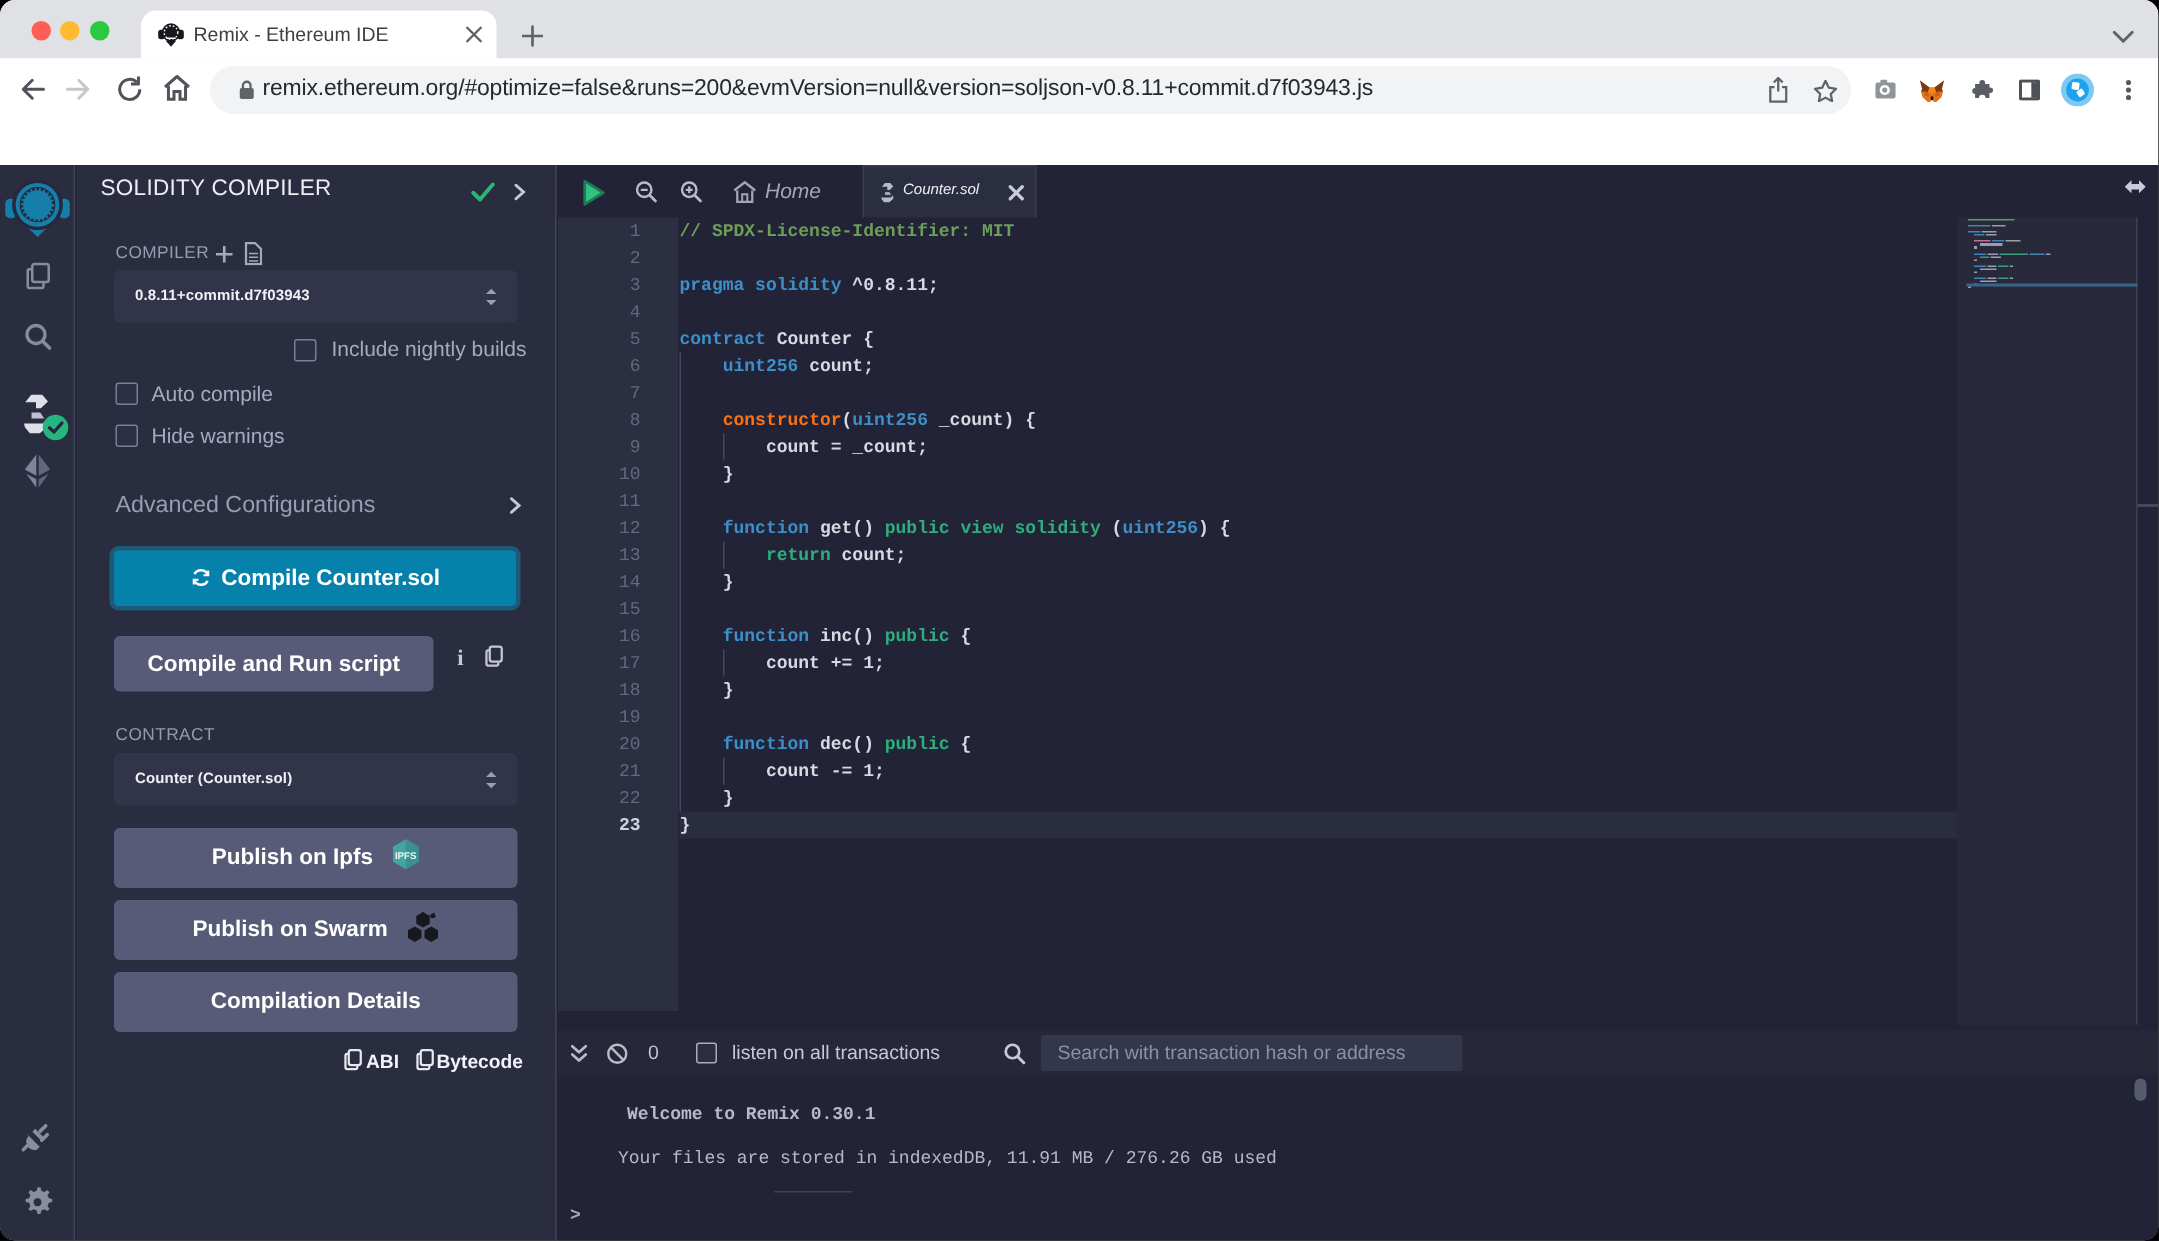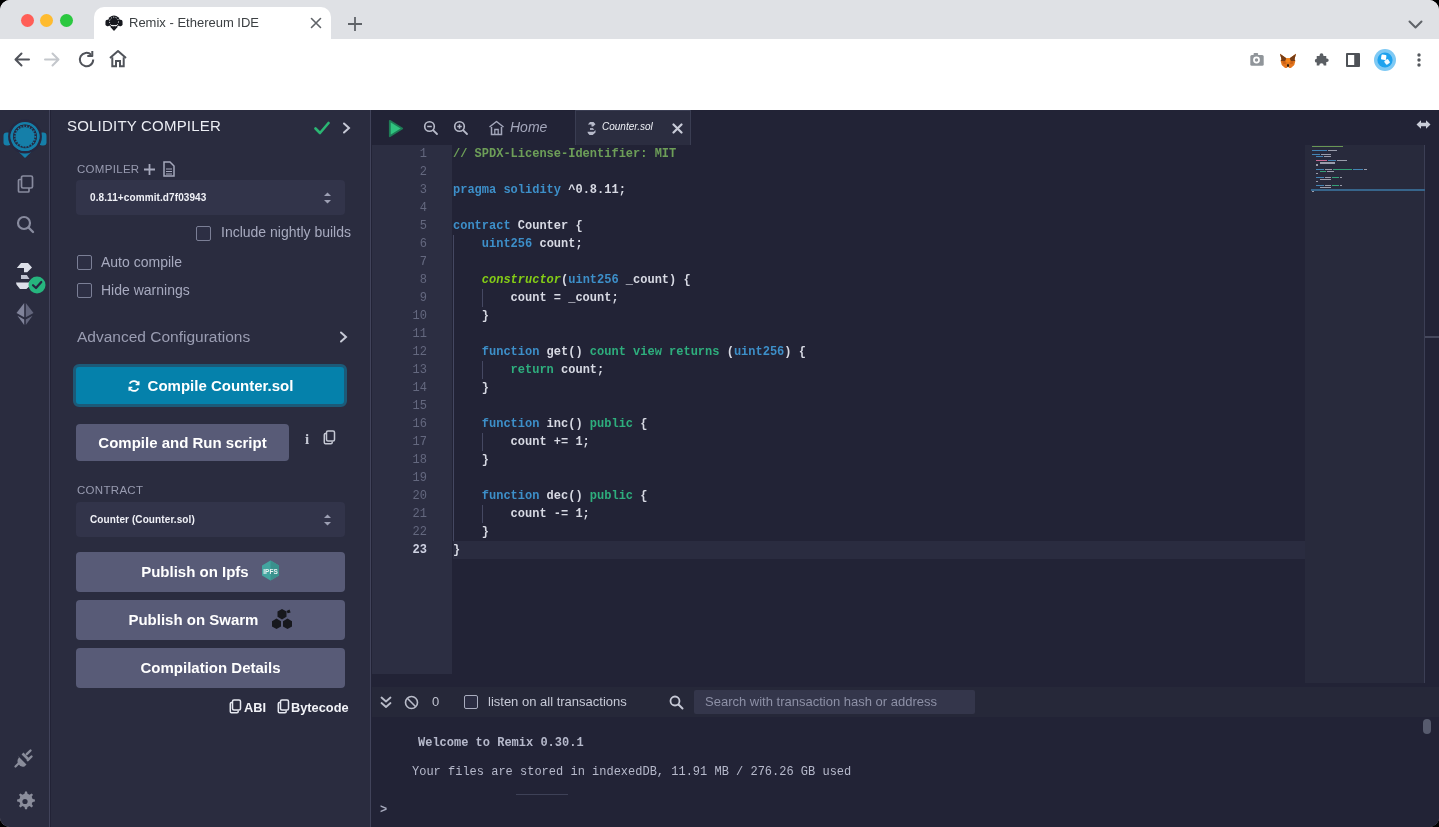--- a/index.html
+++ b/index.html
@@ -28,21 +28,21 @@
   .lbl { font-size:14px; color:#a7aabf; }
   .btn-sec { position:absolute; left:25px; width:213px; height:37px; background:#585b77; border-radius:4px; color:#fff; font-weight:700; font-size:15px; text-align:center; line-height:37px; }
   .btn-wide { width:269px; height:40px; line-height:40px; }
   
   #edtabs { position:absolute; left:0; top:0; width:1067px; height:35px; background:#222336;font-style:italic; }
   #gutter { position:absolute; left:0; top:35px; width:80px; height:529px; background:#2c2e42; }
   #code { position:absolute; left:0; top:35px; width:1067px; height:529px; font-family:"Liberation Mono", monospace; font-size:12px; font-weight:700; }
   .ln { position:absolute; left:0; width:55px; text-align:right; height:18px; line-height:18px; color:#64687f; font-family:"Liberation Mono", monospace; font-size:12px; font-weight:400; }
   .cl { position:absolute; left:81px; height:18px; line-height:18px; white-space:pre; color:#d7d9e3; }
   .c-com { color:#6d9e58; } .c-kw { color:#3d8fc9; } .c-grn { color:#2eae7d; }
-  .c-pnk { color:#84cc16;font-style:italic; }
+  .c-pnk { color:#f97316; }
   
   #minimap { position:absolute; left:933px; top:35px; width:120px; height:538px; background:#282a3c; border-right:1px solid #3c3f55; }
   #rightstrip { position:absolute; left:1054px; top:35px; width:13px; height:538px; background:#222336; }
   .mm { position:absolute; height:1.2px; white-space:nowrap; font-size:0; }
   .mm i { display:inline-block; height:1.2px; margin-right:1px; }
   .mm .b { background:#4484b4; } .mm .w { background:#9a9dab; } .mm .g { background:#35a077; }
   .mm .p { background:#c96a94; } .mm .cm { background:#699655; }
   
   #termbar { position:absolute; left:0; top:577px; width:1067px; height:30px; background:#262839; }
   #termbody { position:absolute; left:0; top:607px; width:1067px; height:110px; background:#222336; font-family:"Liberation Mono", monospace; font-size:12px; color:#b6b9cb; }
@@ -85,20 +85,34 @@
         <path d="M2 8.5 H15 M9.5 2.5 L15.5 8.5 L9.5 14.5" fill="none" stroke="#c4c7cc" stroke-width="2" stroke-linecap="round" stroke-linejoin="round"></path>
       </svg>
     <svg class="abs" style="left:77px; top:11px;" width="19" height="19" viewBox="0 0 19 19">
         <path d="M16.2 9.5 a6.7 6.7 0 1 1 -2 -4.7" fill="none" stroke="#50535a" stroke-width="2"></path>
         <path d="M15.3 1 L15.3 6 L10.3 6" fill="none" stroke="#50535a" stroke-width="2" stroke-linejoin="round"></path>
       </svg>
     <svg class="abs" style="left:108px; top:10px;" width="20" height="20" viewBox="0 0 20 20">
         <path d="M2 9 L10 2 L18 9" fill="none" stroke="#50535a" stroke-width="2" stroke-linejoin="round"></path>
         <path d="M4.3 8.2 V17.2 H8 V12 H12 V17.2 H15.7 V8.2" fill="none" stroke="#50535a" stroke-width="2"></path>
       </svg>
+    <div id="omnibox">
+      <svg class="abs" style="left:19px; top:9px;" width="11" height="14" viewBox="0 0 13 16">
+          <rect x="1" y="6.5" width="11" height="8.5" rx="1.5" fill="#5f6368"></rect>
+          <path d="M3.5 6.5 V4.5 a3 3 0 0 1 6 0 V6.5" fill="none" stroke="#5f6368" stroke-width="1.8"></path>
+        </svg>
+      <div id="url">remix.ethereum.org/#optimize=false&amp;runs=200&amp;evmVersion=null&amp;version=soljson-v0.8.11+commit.d7f03943.js</div>
+      <svg class="abs" style="left:1039px; top:7px;" width="13" height="18" viewBox="0 0 13 18">
+          <path d="M6.5 1.3 V10 M3.5 4 L6.5 1 L9.5 4" fill="none" stroke="#5f6368" stroke-width="1.5" stroke-linejoin="round"></path>
+          <path d="M4 7 H1.2 V16.8 H11.8 V7 H9" fill="none" stroke="#5f6368" stroke-width="1.5"></path>
+        </svg>
+      <svg class="abs" style="left:1069px; top:9px;" width="16" height="15" viewBox="0 0 18 17">
+          <path d="M9 1 L11.5 6.2 L17 7 L13 11 L14 16.4 L9 13.7 L4 16.4 L5 11 L1 7 L6.5 6.2 Z" fill="none" stroke="#5f6368" stroke-width="1.7" stroke-linejoin="round"></path>
+        </svg>
+    </div>
     <svg class="abs" style="left:1250px; top:14px;" width="14" height="13" viewBox="0 0 14 13">
         <rect x="0.3" y="2" width="13.4" height="10.7" rx="1.5" fill="#90959a"></rect>
         <rect x="3.6" y="0" width="4.5" height="3" rx="0.8" fill="#90959a"></rect>
         <circle cx="6.5" cy="7" r="3.4" fill="#fff"></circle>
         <circle cx="6.5" cy="7" r="1.7" fill="#90959a"></circle>
       </svg>
     <svg class="abs" style="left:1279px; top:13.5px;" width="18" height="16" viewBox="0 0 26 24">
       <path d="M1 1 L10.5 8 H15.5 L25 1 L22.8 9.5 L24 12 L22.5 17.5 L17 22.5 H15 L13 20.5 L11 22.5 H9 L3.5 17.5 L2 12 L3.2 9.5 Z" fill="#e2761b"></path>
       <path d="M1 1 L10.5 8 L9 12.5 L4.5 12 L2 12 L3.2 9.5 Z" fill="#763d16"></path>
       <path d="M25 1 L15.5 8 L17 12.5 L21.5 12 L24 12 L22.8 9.5 Z" fill="#763d16"></path>
@@ -319,21 +333,21 @@
         <div class="abs" style="left:109.5px; top:216px; width:1px; height:18px; background:#454862;"></div>
         <div class="abs" style="left:109.5px; top:288px; width:1px; height:18px; background:#454862;"></div>
         <div class="abs" style="left:109.5px; top:360px; width:1px; height:18px; background:#454862;"></div>
         <div class="cl" style="top:0"><span class="c-com">// SPDX-License-Identifier: MIT</span></div>
         <div class="cl" style="top:36px"><span class="c-kw">pragma solidity</span> ^0.8.11;</div>
         <div class="cl" style="top:72px"><span class="c-kw">contract</span> Counter {</div>
         <div class="cl" style="top:90px">    <span class="c-kw">uint256</span> count;</div>
         <div class="cl" style="top:126px">    <span class="c-pnk">constructor</span>(<span class="c-kw">uint256</span> _count) {</div>
         <div class="cl" style="top:144px">        count = _count;</div>
         <div class="cl" style="top:162px">    }</div>
-        <div class="cl" style="top:198px">    <span class="c-kw">function</span> get() <span class="c-grn">count view returns</span> (<span class="c-kw">uint256</span>) {</div>
+        <div class="cl" style="top:198px">    <span class="c-kw">function</span> get() <span class="c-grn">public view solidity</span> (<span class="c-kw">uint256</span>) {</div>
         <div class="cl" style="top:216px">        <span class="c-grn">return</span> count;</div>
         <div class="cl" style="top:234px">    }</div>
         <div class="cl" style="top:270px">    <span class="c-kw">function</span> inc() <span class="c-grn">public</span> {</div>
         <div class="cl" style="top:288px">        count += 1;</div>
         <div class="cl" style="top:306px">    }</div>
         <div class="cl" style="top:342px">    <span class="c-kw">function</span> dec() <span class="c-grn">public</span> {</div>
         <div class="cl" style="top:360px">        count -= 1;</div>
         <div class="cl" style="top:378px">    }</div>
         <div class="cl" style="top:396px">}</div>
       </div>

